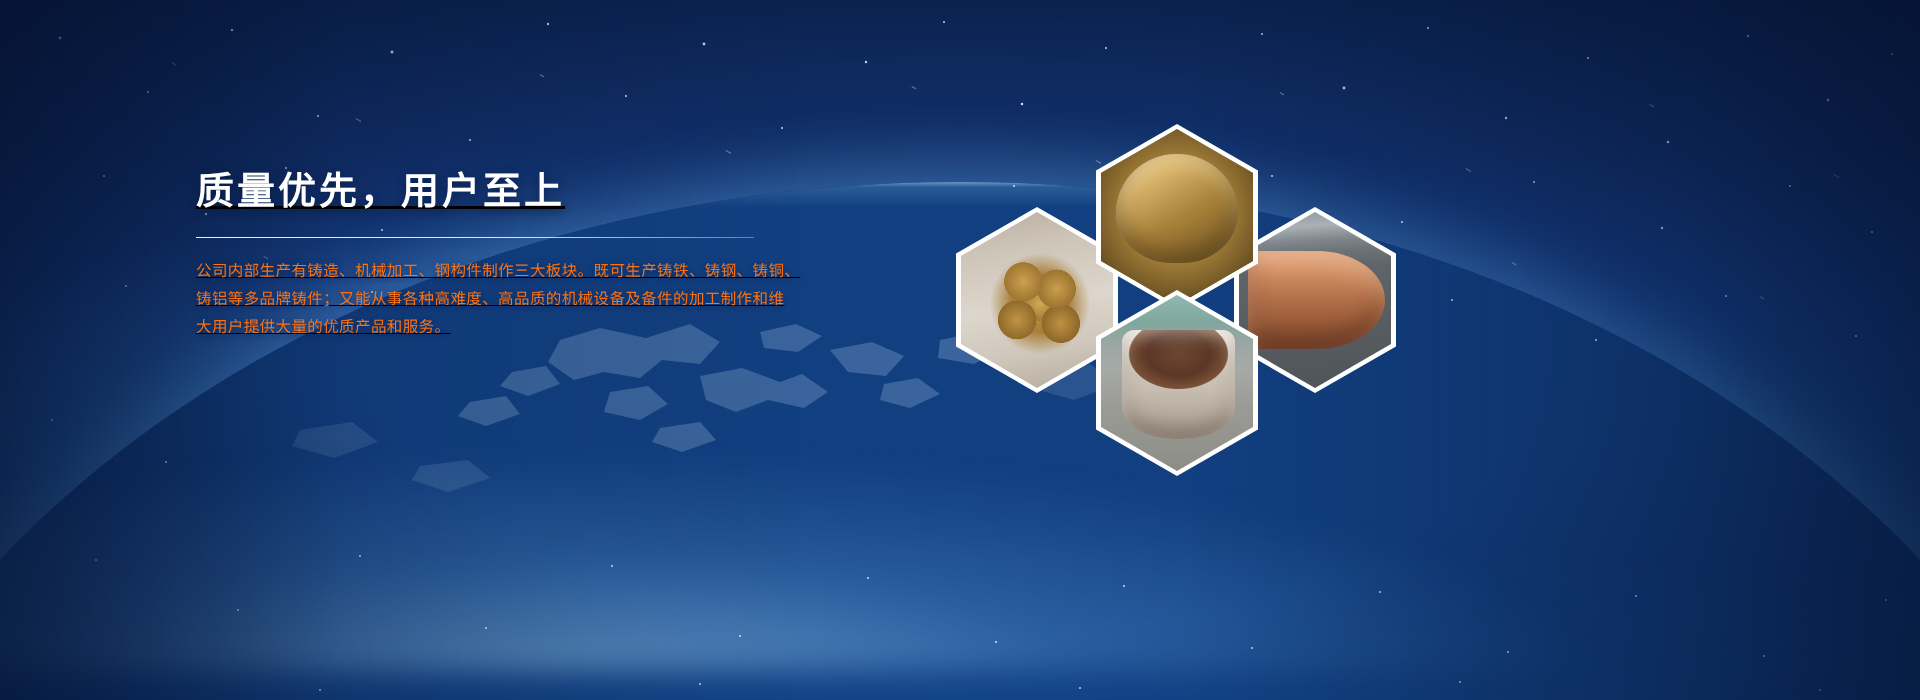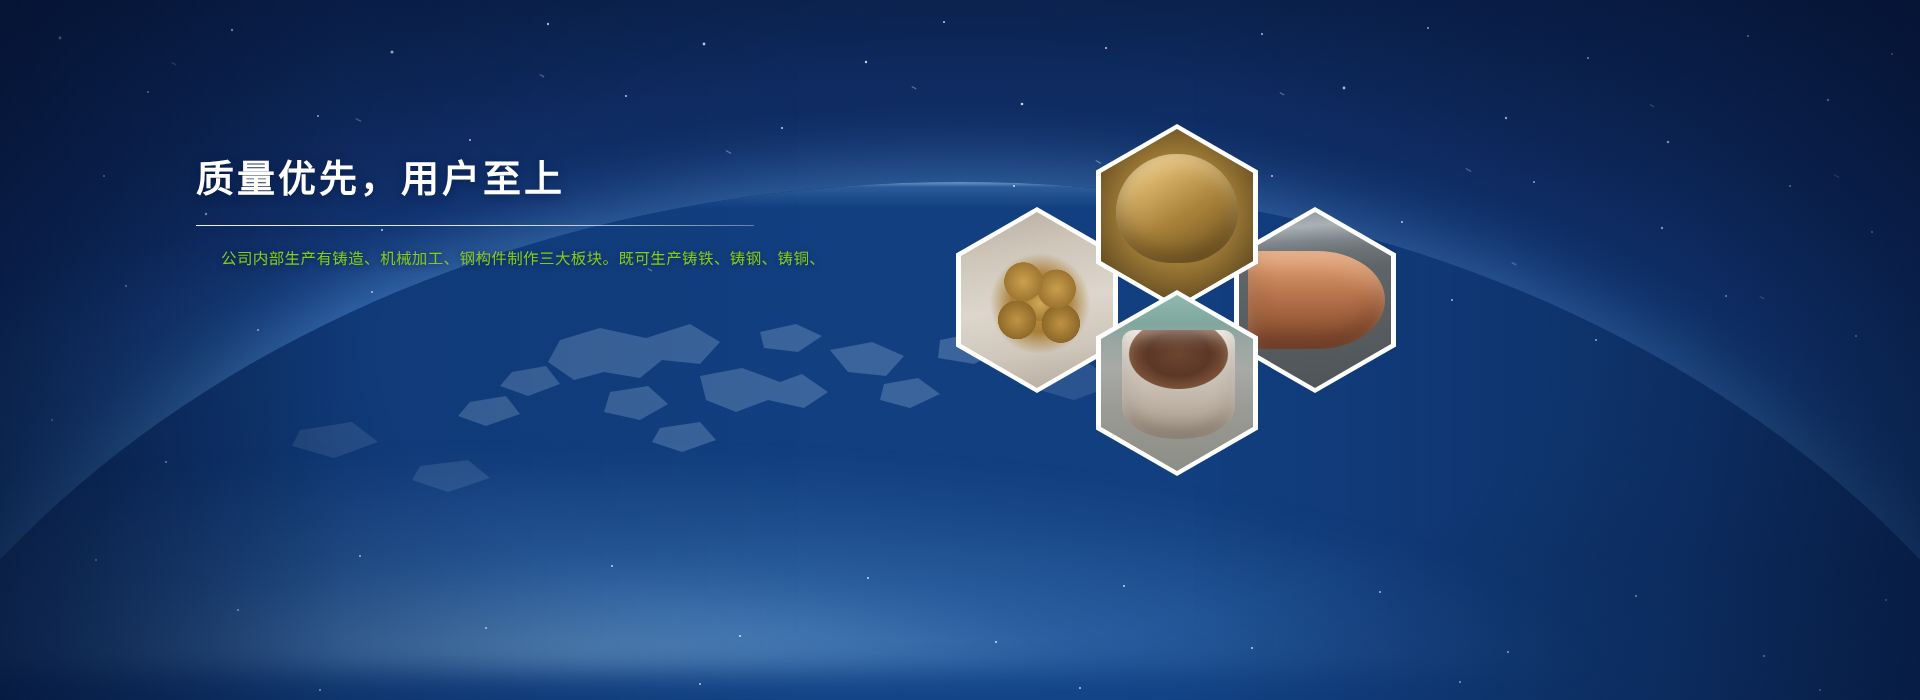--- a/index.html
+++ b/index.html
@@ -45,36 +45,35 @@
     background:radial-gradient(62% 100% at 34% 100%, rgba(168,219,252,0.50) 0%, rgba(120,185,240,0.22) 34%, rgba(80,150,220,0) 68%);
     filter:blur(14px);
   }
   
   .stars{position:absolute;inset:0;opacity:.85;}
   .stars-b{position:absolute;inset:0;opacity:.55;}
   
   .continents{position:absolute;left:0;right:0;bottom:0;height:60%;opacity:.42;}
 
   
-  .copy{position:absolute;left:196px;top:156px;width:600px;}
+  .copy{position:absolute;left:196px;top:168px;width:600px;text-decoration:underline;}
   .headline{
     margin:0;color:#ffffff;font-size:38px;font-weight:700;letter-spacing:3px;
     line-height:1.25;text-shadow:0 2px 10px rgba(4,22,60,.55);
     white-space:nowrap;
   }
   .rule{
     margin-top:21px;width:558px;height:1px;
     background:linear-gradient(90deg, rgba(255,255,255,0.92) 0%, rgba(255,255,255,0.85) 55%, rgba(255,255,255,0.35) 100%);
   }
   .para{margin:19px 0 0 0;width:566px;}
   .para-line{
-    display:block;color:#84cc16;font-size:15.5px;line-height:28px;
+    display:block;color:#f97316;font-size:15.5px;line-height:28px;
     letter-spacing:.4px;text-shadow:0 1px 6px rgba(4,22,60,.5);
     white-space:nowrap;
-    margin-left:25px;
   }
 
   
   .hexwrap{position:absolute;left:950px;top:112px;width:440px;height:330px;}
   .hex{
     position:absolute;
     -webkit-clip-path:polygon(50% 0%,100% 25%,100% 75%,50% 100%,0% 75%,0% 25%);
     clip-path:polygon(50% 0%,100% 25%,100% 75%,50% 100%,0% 75%,0% 25%);
   }
   .hex-border{background:#ffffff;}
@@ -262,20 +261,22 @@
     </g>
   </svg>
 
   <div class="bg-vignette"></div>
 
   <div class="copy">
     <h1 class="headline">质量优先，用户至上</h1>
     <div class="rule"></div>
     <p class="para">
       <span class="para-line">公司内部生产有铸造、机械加工、钢构件制作三大板块。既可生产铸铁、铸钢、铸铜、</span>
+      <span class="para-line">铸铝等多品牌铸件；又能从事各种高难度、高品质的机械设备及备件的加工制作和维</span>
+      <span class="para-line">大用户提供大量的优质产品和服务。</span>
     </p>
   </div>
 
   <div class="hexwrap">
 
     <div class="hex hex-border hex-left">
       <div class="hex-inner">
         <div class="hex-ph ph-brass-blocks"></div>
       </div>
     </div>

